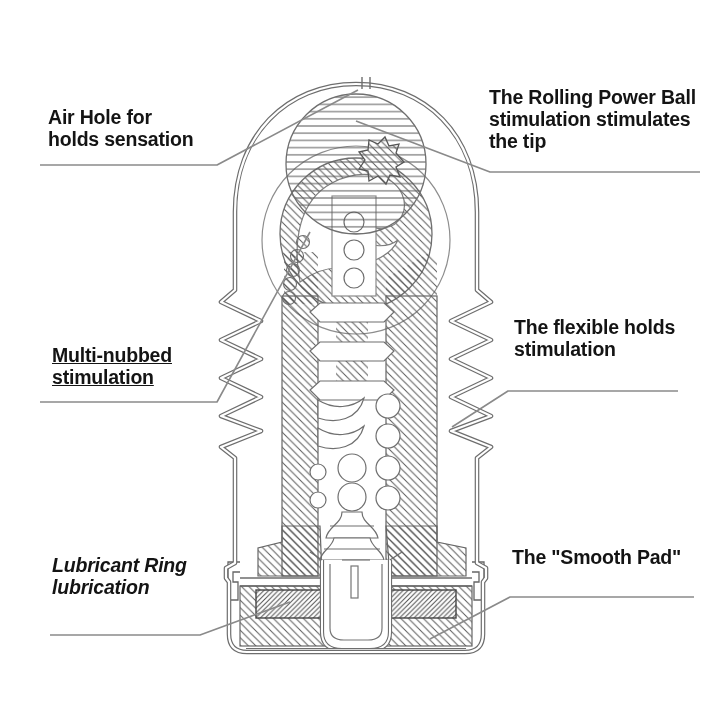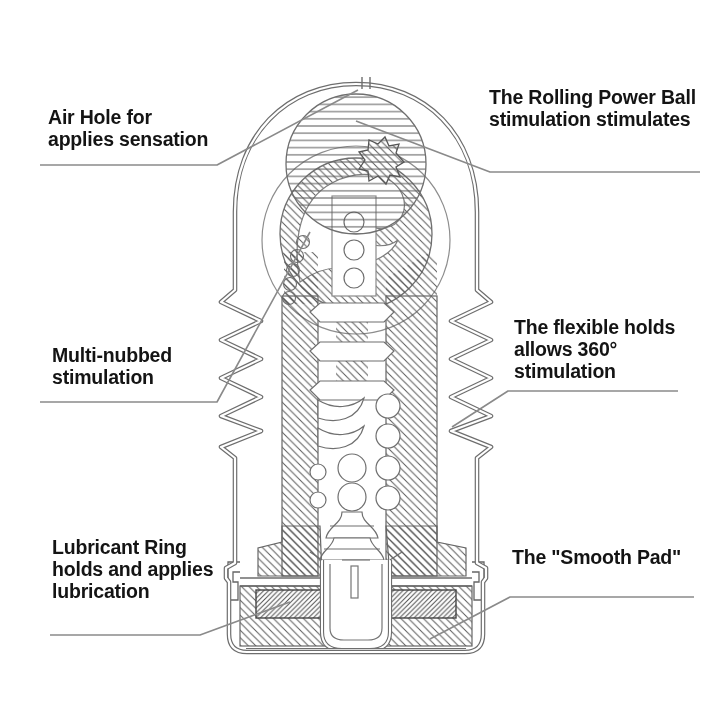--- a/index.html
+++ b/index.html
@@ -170,42 +170,41 @@
     <path d="M356,121 L490,172 L700,172"></path>
     <path d="M40,402 L217,402 L310,232"></path>
     <path d="M678,391 L508,391 L452,427"></path>
     <path d="M50,635 L200,635 L290,602"></path>
     <path d="M694,597 L510,597 L430,639"></path>
   </g>
 </svg>
 
   <div class="label" style="left:48px;top:106px;">
     <span>Air Hole for</span>
-    <span>applies sensation</span>
+    <span>holds sensation</span>
   </div>
 
   <div class="label" style="left:489px;top:86px;">
     <span>The Rolling Power Ball</span>
     <span>stimulation stimulates</span>
-  </div>
-
-  <div class="label" style="left:52px;top:344px;">
+    <span>the tip</span>
+  </div>
+
+  <div class="label" style="left:52px;top:344px;text-decoration:underline;">
     <span>Multi-nubbed</span>
     <span>stimulation</span>
   </div>
 
   <div class="label" style="left:514px;top:316px;">
     <span>The flexible holds</span>
-    <span>allows 360°</span>
     <span>stimulation</span>
   </div>
 
-  <div class="label" style="left:52px;top:536px;">
+  <div class="label" style="left:52px;top:554px;font-style:italic;">
     <span>Lubricant Ring</span>
-    <span>holds and applies</span>
     <span>lubrication</span>
   </div>
 
   <div class="label" style="left:512px;top:546px;">
     <span>The "Smooth Pad"</span>
   </div>
 
 </div>
 
 </body></html>

